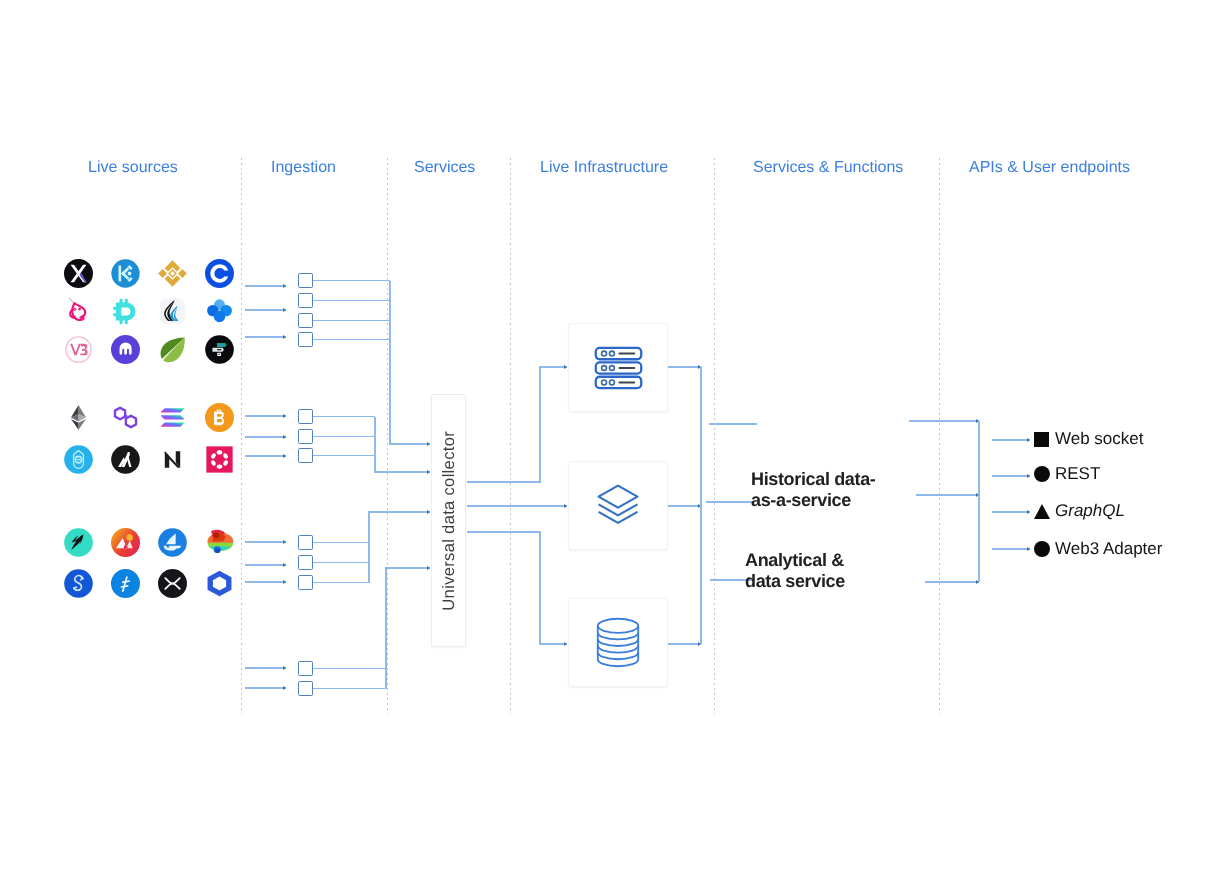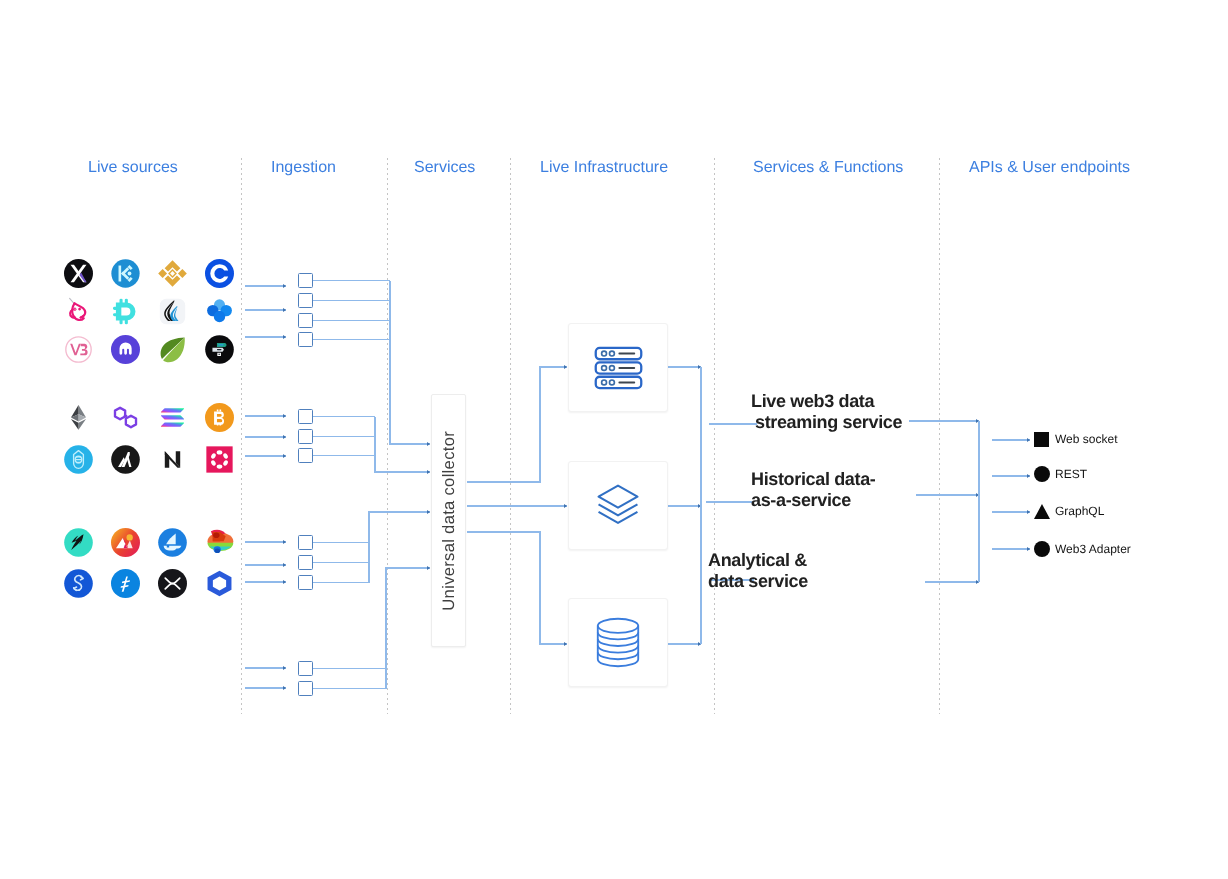--- a/index.html
+++ b/index.html
@@ -31,21 +31,21 @@
   .infra span{display:block;}
   .infra span svg{display:block;}
   .ic-server{width:49px;height:44px;}
   .ic-server svg{width:49px;height:44px;}
   .ic-layers{width:44px;height:46px;}
   .ic-layers svg{width:44px;height:46px;}
   .ic-database{width:50px;height:51px;}
   .ic-database svg{width:50px;height:51px;}
   .svc{position:absolute;font-size:18px;font-weight:bold;color:#212121;
        line-height:20.5px;white-space:nowrap;letter-spacing:-.35px;}
-  .ep-label{position:absolute;font-size:12px;color:#131313;white-space:nowrap;line-height:14px;}
+  .ep-label{position:absolute;font-size:17px;color:#131313;white-space:nowrap;line-height:14px;}
   .ep-shape{position:absolute;}
 </style>
 </head>
 <body>
 
 <div id="stage">
 
   <div class="sep" style="left:241px"></div>
   <div class="sep" style="left:387px"></div>
   <div class="sep" style="left:510px"></div>
@@ -477,37 +477,33 @@
             <path d="M3 10 V48 a23 8 0 0 0 46 0 V10"></path>
             <path d="M3 17.5 a23 8 0 0 0 46 0"></path>
             <path d="M3 25 a23 8 0 0 0 46 0"></path>
             <path d="M3 32.5 a23 8 0 0 0 46 0"></path>
             <path d="M3 40 a23 8 0 0 0 46 0"></path>
           </g>
         </svg>
       </span>
   </div>
 
-  <div class="svc" style="left:751px;top:391px">
-    <div>Live web3 data</div>
-    <div style="padding-left:4px">streaming service</div>
-  </div>
   <div class="svc" style="left:751px;top:469px">
     <div>Historical data-</div>
     <div>as-a-service</div>
   </div>
-  <div class="svc" style="left:708px;top:550px">
+  <div class="svc" style="left:745px;top:550px">
     <div>Analytical &amp;</div>
     <div>data service</div>
   </div>
 
   <div id="endpoints">
       <div class="ep-shape" style="left: 1034px; top: 432px; width: 15px; height: 15px; background: rgb(10, 10, 10);"></div>
       <div class="ep-label" style="left: 1055px; top: 432px;">Web socket</div>
       <div class="ep-shape" style="left: 1034px; top: 466px; width: 16px; height: 16px; background: rgb(10, 10, 10); border-radius: 50%;"></div>
       <div class="ep-label" style="left: 1055px; top: 467px;">REST</div>
       <div class="ep-shape" style="left: 1034px; top: 503.5px; width: 0px; height: 0px; border-left: 8px solid transparent; border-right: 8px solid transparent; border-bottom: 15px solid rgb(10, 10, 10);"></div>
-      <div class="ep-label" style="left: 1055px; top: 504px;">GraphQL</div>
+      <div class="ep-label" style="left: 1055px; top: 504px; font-style: italic;">GraphQL</div>
       <div class="ep-shape" style="left: 1034px; top: 541px; width: 16px; height: 16px; background: rgb(10, 10, 10); border-radius: 50%;"></div>
       <div class="ep-label" style="left: 1055px; top: 542px;">Web3 Adapter</div>
     </div>
 
 </div>
 
 </body></html>

